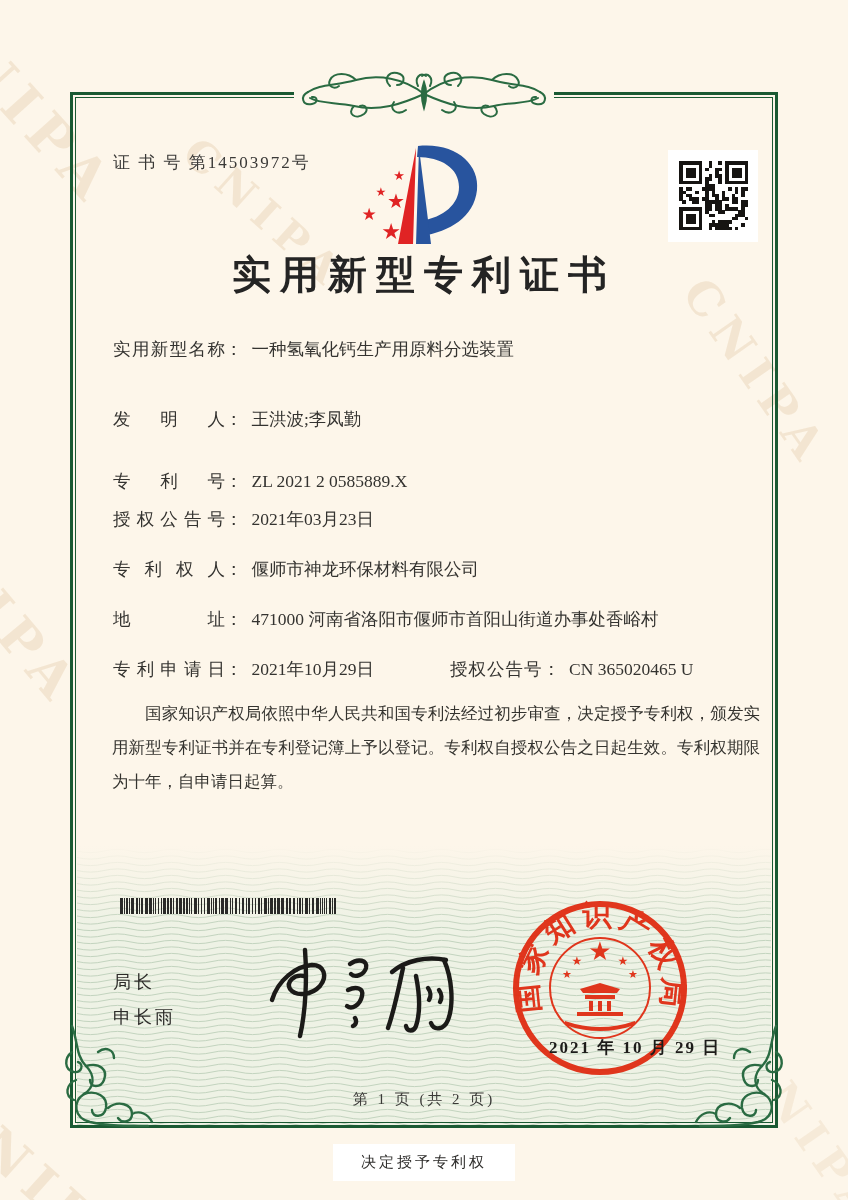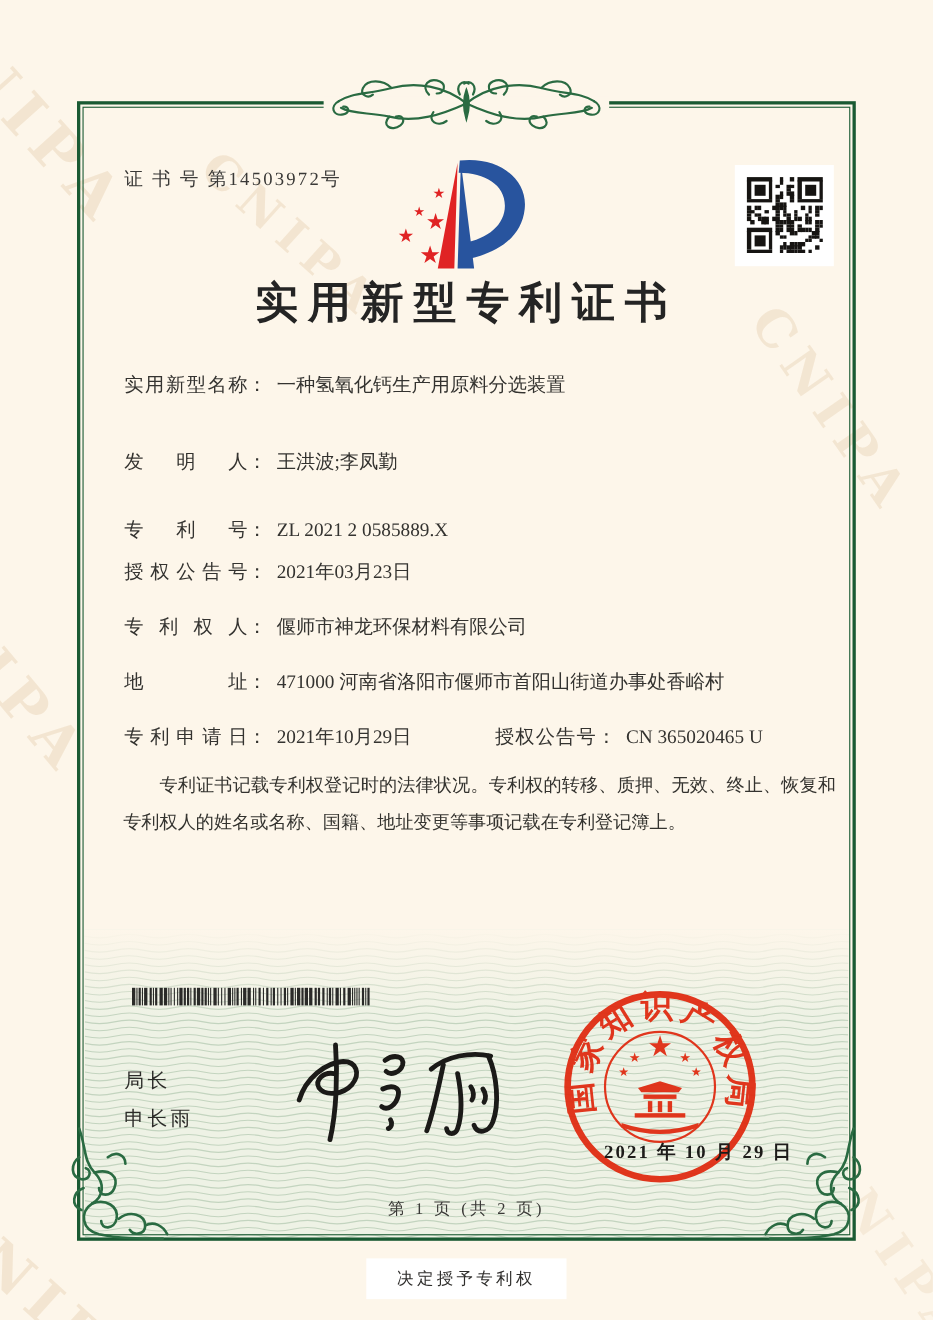--- a/index.html
+++ b/index.html
@@ -330,21 +330,21 @@
   <span class="lbl">地址</span><span>：</span><span class="val">471000 河南省洛阳市偃师市首阳山街道办事处香峪村</span>
 </div>
 <div class="frow" style="top:657px;">
   <span class="lbl">专利申请日</span><span>：</span><span class="val">2021年10月29日</span>
   <span class="col2">
     <span class="lbl2">授权公告号</span><span>：</span><span class="val">CN 365020465 U</span>
   </span>
 </div>
 
 <div class="paras">
-  <p>专利证书记载专利权登记时的法律状况。专利权的转移、质押、无效、终止、恢复和专利权人的姓名或名称、国籍、地址变更等事项记载在专利登记簿上。</p>
+  <p>国家知识产权局依照中华人民共和国专利法经过初步审查，决定授予专利权，颁发实用新型专利证书并在专利登记簿上予以登记。专利权自授权公告之日起生效。专利权期限为十年，自申请日起算。</p>
 </div>
 
 <div class="barcode" id="barcode">
     <div style="width: 3px; margin-right: 1px;"></div>
     <div style="width: 1px; margin-right: 1px;"></div>
     <div style="width: 2px; margin-right: 1px;"></div>
     <div style="width: 1px; margin-right: 1px;"></div>
     <div style="width: 3px; margin-right: 2px;"></div>
     <div style="width: 2px; margin-right: 1px;"></div>
     <div style="width: 1px; margin-right: 1px;"></div>

